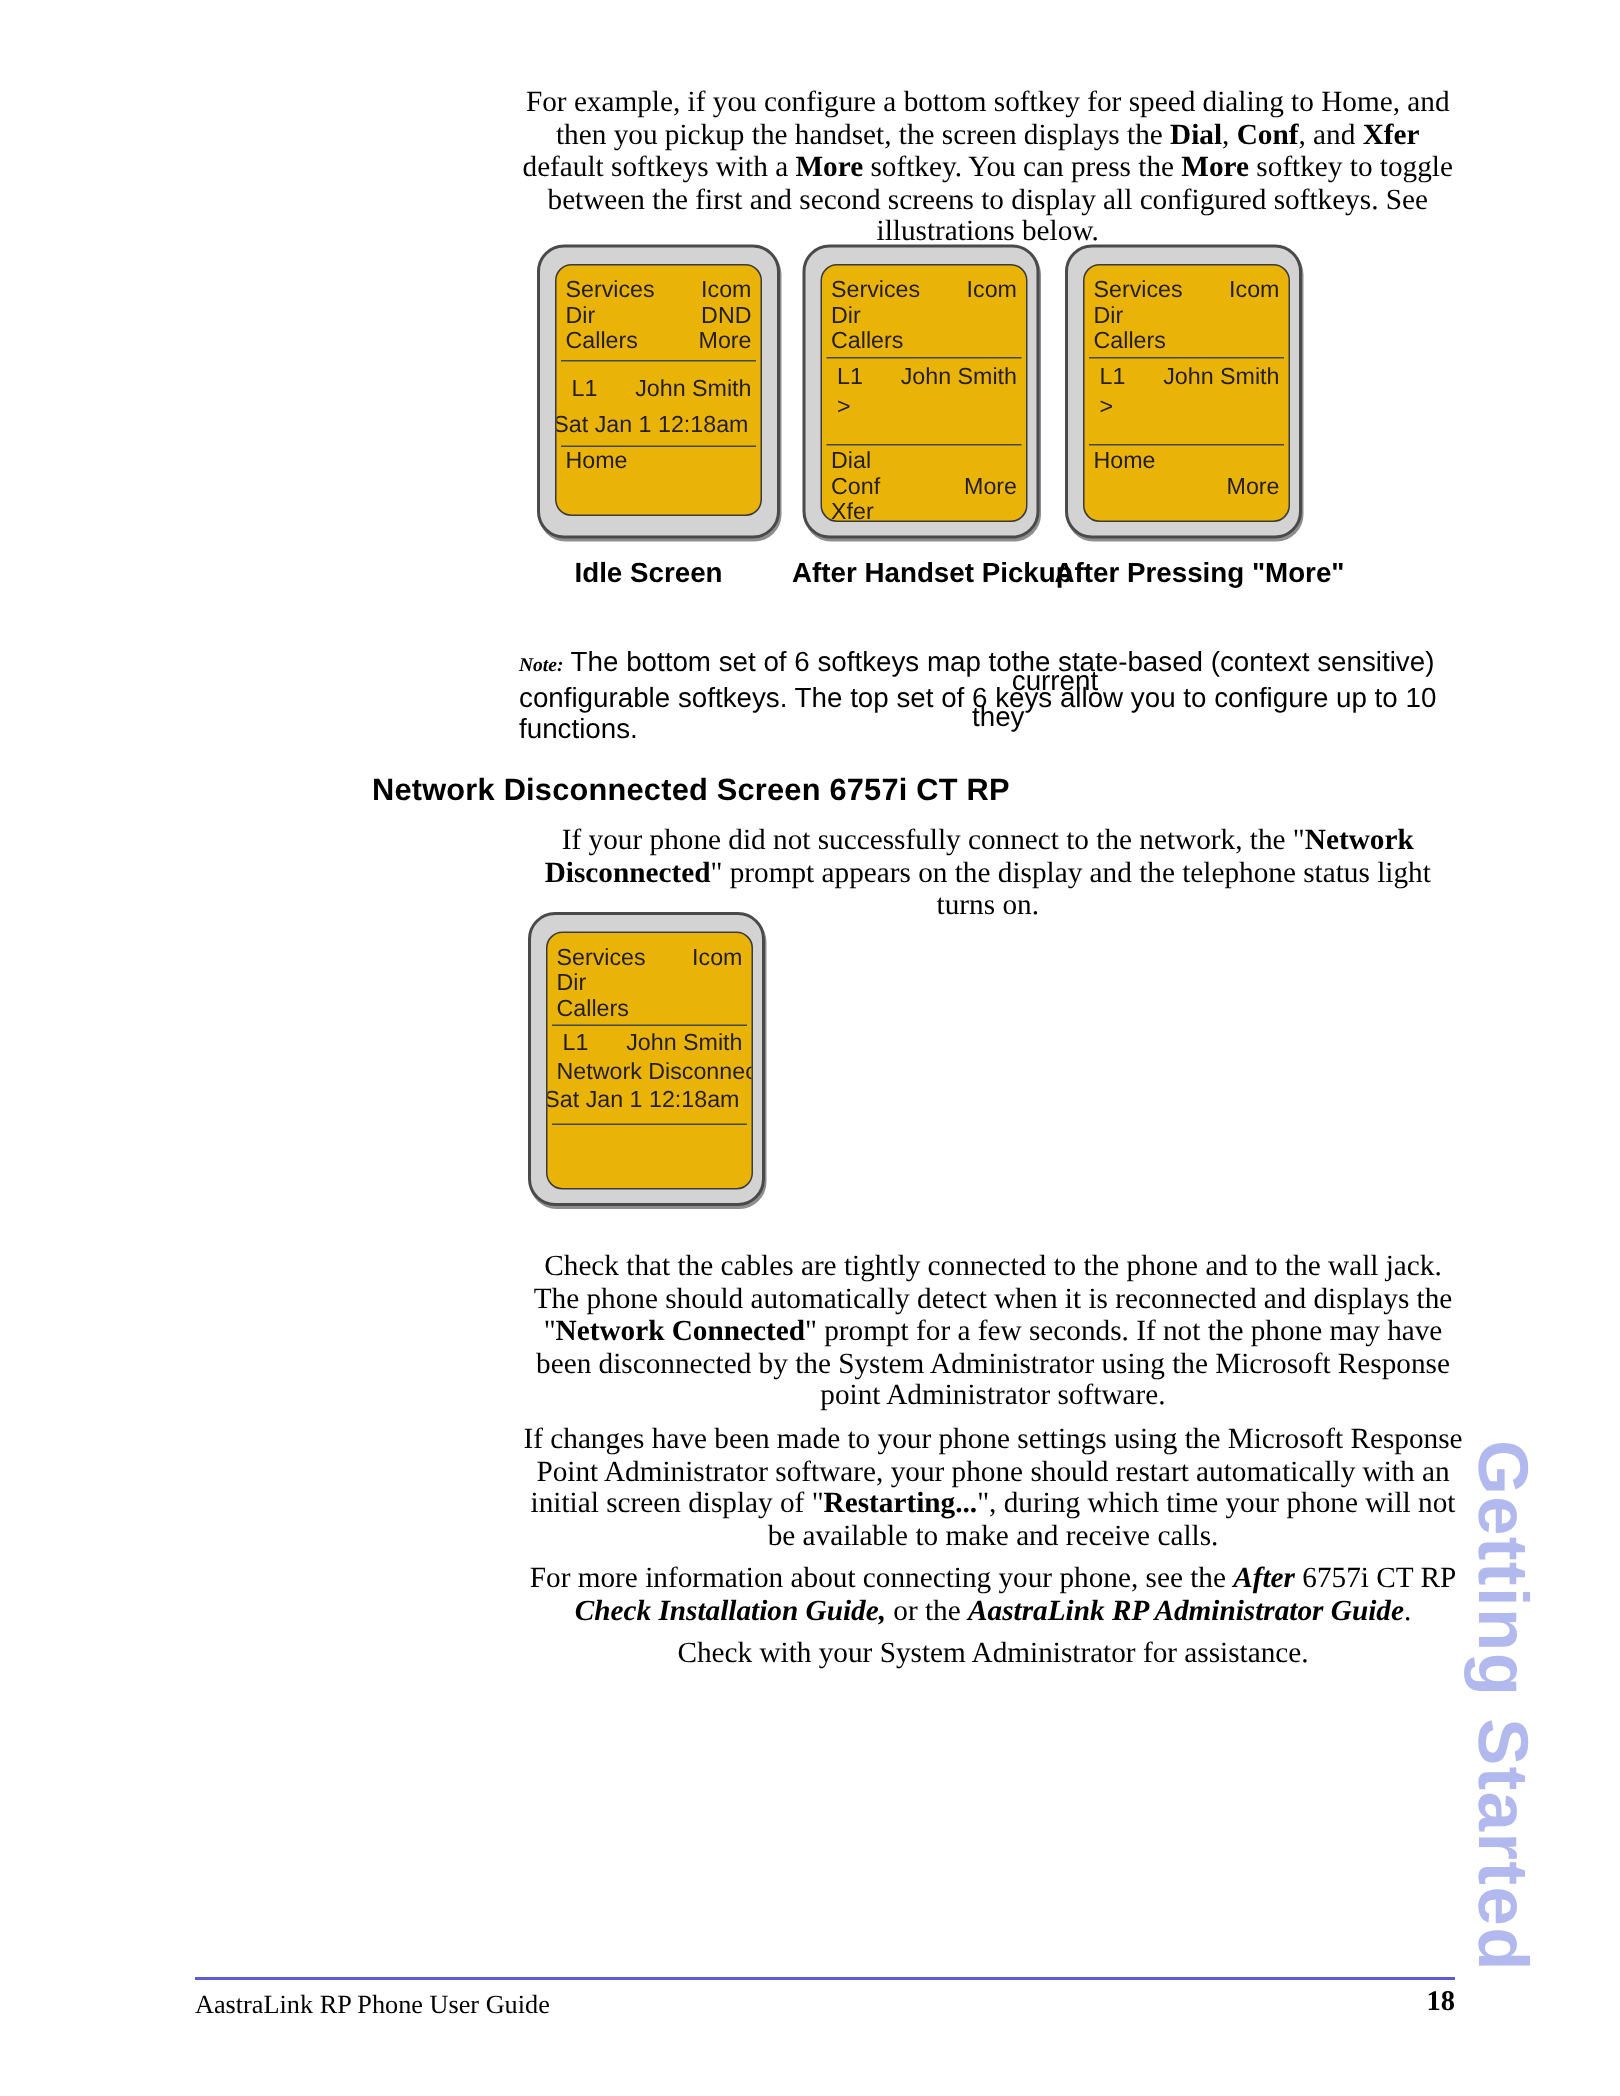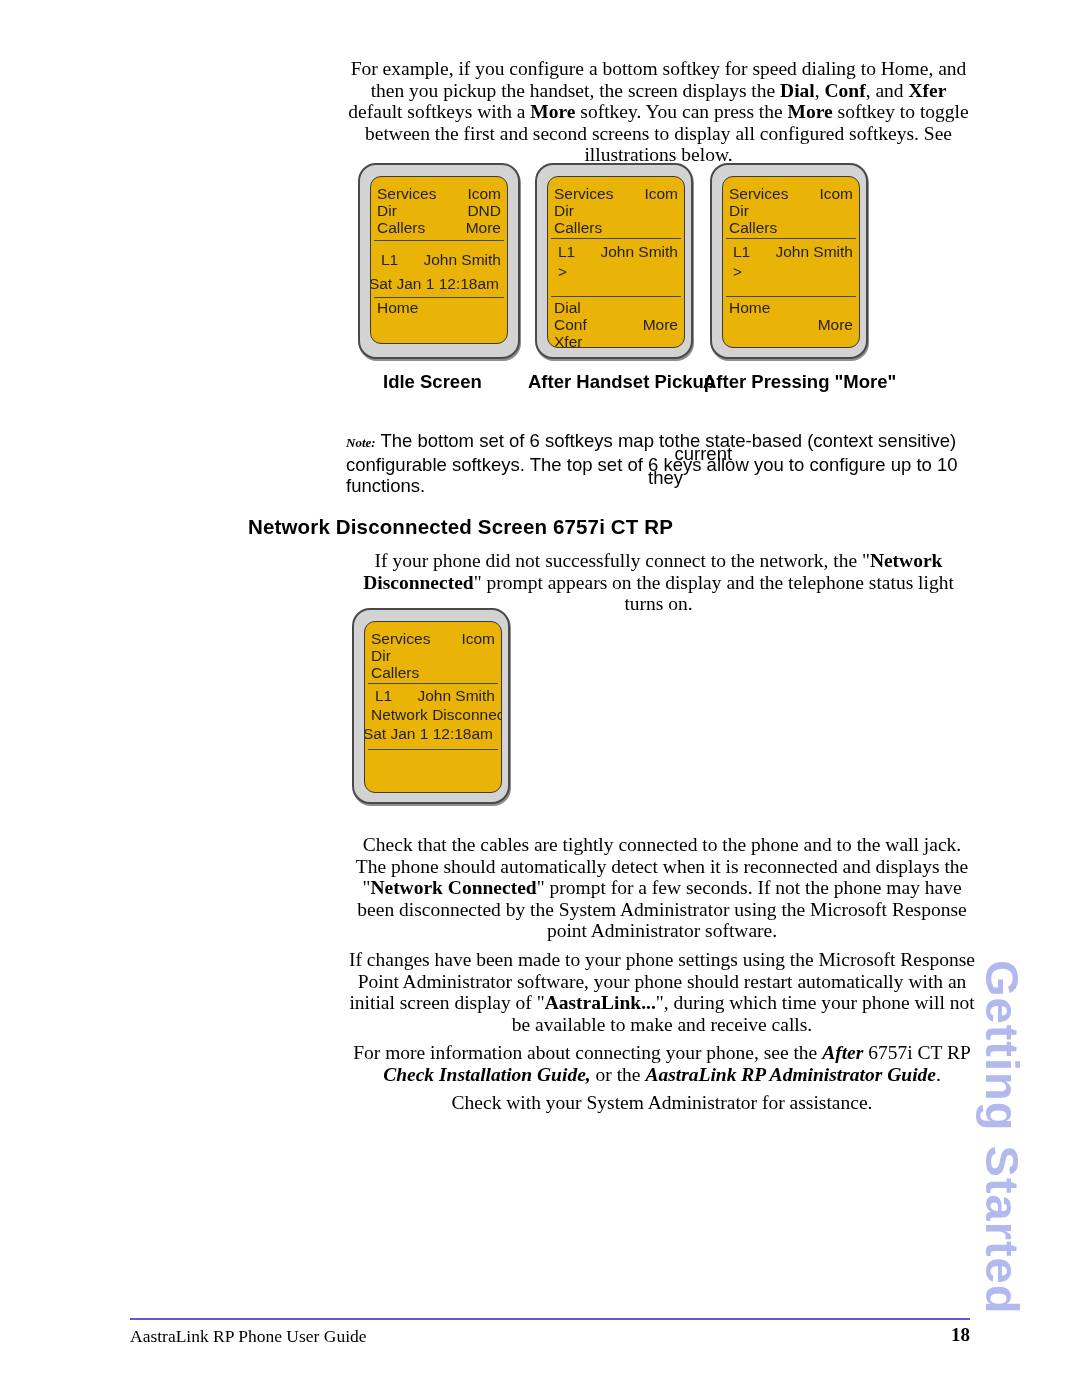--- a/index.html
+++ b/index.html
@@ -297,21 +297,21 @@
     </div>
     <div class="scr-row" style="top:103px;">
       <span class="scr-r" style="right:2px;">Sat  Jan 1  12:18am</span>
     </div>
     <div class="scr-rule" style="top:127px;"></div>
   </div>
 </div>
 
 <div class="para" id="body-paragraph-1" style="left:346px; top:834px; width:632px;">Check that the cables are tightly connected to the phone and to the wall jack. The phone should automatically detect when it is reconnected and displays the "<b>Network Connected</b>" prompt for a few seconds. If not the phone may have been disconnected by the System Administrator using the Microsoft Response point Administrator software.</div>
 
-<div class="para" id="body-paragraph-2" style="left:346px; top:949px; width:632px;">If changes have been made to your phone settings using the Microsoft Response Point Administrator software, your phone should restart automatically with an initial screen display of "<b>AastraLink...</b>", during which time your phone will not be available to make and receive calls.</div>
+<div class="para" id="body-paragraph-2" style="left:346px; top:949px; width:632px;">If changes have been made to your phone settings using the Microsoft Response Point Administrator software, your phone should restart automatically with an initial screen display of "<b>Restarting...</b>", during which time your phone will not be available to make and receive calls.</div>
 
 <div class="para" id="body-paragraph-3" style="left:346px; top:1042px; width:632px;">For more information about connecting your phone, see the <b><i>After</i></b> 6757i CT RP <b><i>Check Installation Guide,</i></b> or the <b><i>AastraLink RP Administrator Guide</i></b>.</div>
 
 <div class="para" id="body-paragraph-4" style="left:346px; top:1092px; width:632px;">Check with your System Administrator for assistance.</div>
 
 <div id="side-tab">Getting Started</div>
 
 <div id="footer-rule"></div>
 <div id="footer-left">AastraLink RP Phone User Guide</div>
 <div id="footer-page">18</div>

